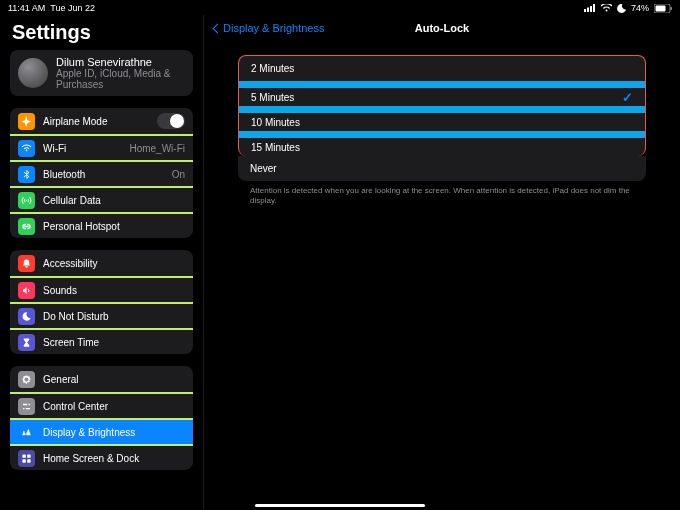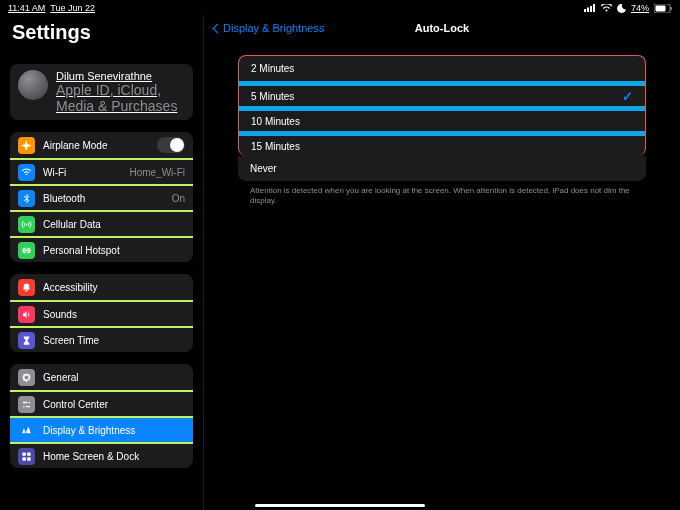--- a/index.html
+++ b/index.html
@@ -1,46 +1,46 @@
 <!DOCTYPE html>
 <html><head>
 <meta charset="utf-8">
 <style>
   * { margin: 0; padding: 0; box-sizing: border-box; font-family: -apple-system, "Helvetica Neue", Helvetica, Arial, sans-serif; }
   body { background: #000; color: #fff; width: 680px; height: 510px; overflow: hidden; font-size: 11px; }
   .screen { display: flex; height: 100%; flex-direction: column; }
   .status-bar { display: flex; justify-content: space-between; padding: 3px 8px 2px 8px; font-size: 9px; font-weight: 500; }
-  .status-left, .status-right { display: flex; align-items: center; gap: 5px; text-decoration: underline; }
+  .status-left, .status-right { display: flex; align-items: center; gap: 5px; }
   .status-right .icon { display:inline-flex; align-items:center; }
   .main { flex: 1; display: flex; }
   .sidebar { width: 204px; background: #000; padding: 2px 10px 0 10px; overflow: hidden; border-right: 1px solid #1c1c1e; }
-  .sidebar h1 { font-size: 20px; font-weight: 700; margin: 4px 0 20px 2px; }
+  .sidebar h1 { font-size: 20px; font-weight: 700; margin: 4px 0 6px 2px; }
   .group { background: #1c1c1e; border-radius: 8px; margin-bottom: 12px; overflow: hidden; }
   .row { display: flex; align-items: center; height: 26px; padding: 0 8px; border-top: 2px solid #bef264; font-size: 10px; }
   .row:first-child { border-top: none; }
   .row-icon { width: 17px; height: 17px; border-radius: 4px; margin-right: 8px; display: flex; align-items: center; justify-content: center; flex-shrink: 0; }
   .row-icon svg { width: 11px; height: 11px; fill: #fff; }
   .row-label { flex: 1; color: #fff; }
   .row-detail { color: #8e8e93; font-size: 10px; }
   .row.selected { background: #0a84ff; }
-  .profile { display:flex; padding: 6px 8px; text-decoration: underline; }
+  .profile { display:flex; align-items:center; padding: 6px 8px; }
   .avatar { width: 30px; height: 30px; border-radius: 50%; background: radial-gradient(circle at 35% 30%, #8e8e93, #3a3a3c); margin-right: 8px; flex-shrink:0; }
   .profile-text .name { font-size: 11px; font-weight: 500; }
-  .profile-text .sub { font-size: 14px; color: #8e8e93; }
+  .profile-text .sub { font-size: 10px; color: #8e8e93; }
   .toggle { width: 28px; height: 16px; background: #39393d; border-radius: 16px; position: relative; }
   .toggle::after { content: ""; position: absolute; width: 14px; height: 14px; background: #fff; border-radius: 50%; top: 1px; right: 1px; }
 
   .detail { flex: 1; background: #000; display: flex; flex-direction: column; }
   .nav { display: flex; align-items: center; height: 26px; position: relative; padding: 0 10px; }
   .nav-back { color: #0a84ff; font-size: 11px; display: flex; align-items: center; gap: 2px; }
   .nav-title { position: absolute; left:0; right:0; text-align:center; font-size: 11px; font-weight:600; }
   .content { padding: 14px 34px 0 34px; }
   .opt-group { background: #1c1c1e; border-radius: 8px; overflow: hidden; }
   .highlight { border: 1.5px solid #e45a53; border-bottom:none; }
-  .opt { display:flex; align-items:center; height: 25px; padding: 0 12px; border-top: 5px solid #0ea5e9; font-size: 10px; }
+  .opt { display:flex; align-items:center; height: 25px; padding: 0 12px; border-top: 7px solid #0ea5e9; font-size: 10px; }
   .opt:first-child { border-top: none; }
   .opt-label { flex: 1; }
   .check { color: #0a84ff; font-weight: bold; font-size: 13px; }
   .footnote { color: #8e8e93; font-size: 8px; padding: 5px 12px 0 12px; line-height: 1.3; }
   .home-indicator { position:absolute; bottom:3px; left:50%; transform:translateX(-50%); width:170px; height:3px; background:#fff; border-radius:3px; }
   .chevron-left::before { content:""; display:inline-block; width:6px;height:6px;border-left:1.5px solid #0a84ff;border-bottom:1.5px solid #0a84ff; transform:rotate(45deg); }
 </style>
 </head>
 <body>
 
@@ -153,20 +153,28 @@
           <div class="row-icon" style="background:#ff375f">
               <svg viewBox="0 0 16 16">
                 <path d="M3 6v4h2l3 3V3L5 6zm8-1a5 5 0 010 6l-1-1a3.5 3.5 0 000-4z"></path>
               </svg>
             </div>
           <div class="row-label">Sounds</div>
         </div>
         <div class="row">
           <div class="row-icon" style="background:#5856d6">
               <svg viewBox="0 0 16 16">
+                <path d="M9 2a6 6 0 105 8 5 5 0 01-5-8z"></path>
+              </svg>
+            </div>
+          <div class="row-label">Do Not Disturb</div>
+        </div>
+        <div class="row">
+          <div class="row-icon" style="background:#5856d6">
+              <svg viewBox="0 0 16 16">
                 <path d="M4 2h8v2l-3 4 3 4v2H4v-2l3-4-3-4z"></path>
               </svg>
             </div>
           <div class="row-label">Screen Time</div>
         </div>
       </div>
 
       <div class="group">
         <div class="row">
           <div class="row-icon" style="background:#8e8e93">

